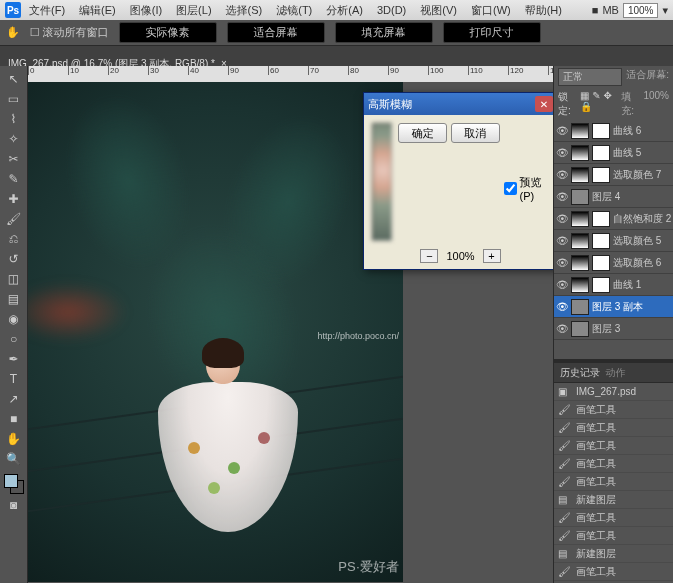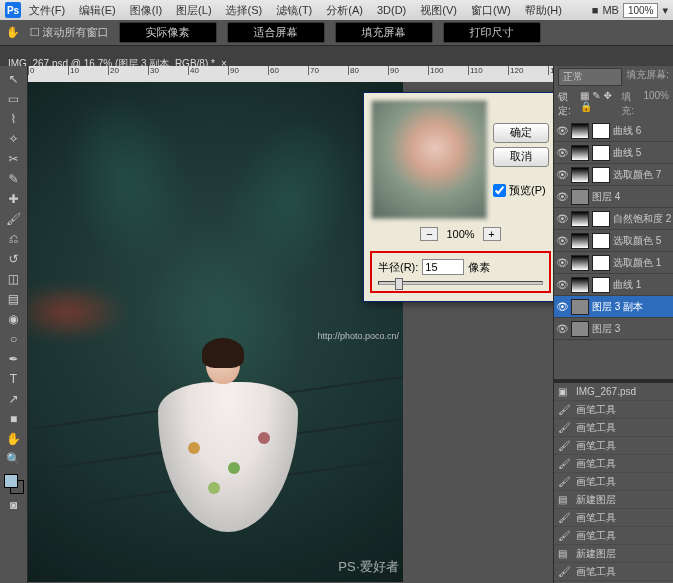--- a/index.html
+++ b/index.html
@@ -57,21 +57,21 @@
 .history { height:200px; overflow:hidden; }
 .history-item { display:flex; align-items:center; height:18px; padding:0 4px; gap:4px; font-size:10px; border-bottom:1px solid #4a4a4a; }
 .history-item .icon { width:14px; font-size:10px; }
 
 .dialog { position:absolute; left:363px; top:92px; width:195px; background:#ece9d8; border:1px solid #0a246a; box-shadow: 2px 2px 8px rgba(0,0,0,.5); color:#000; font-size:11px; }
 .dialog .titlebar { height:22px; background: linear-gradient(#3b78ce,#2b5fb0); display:flex; align-items:center; padding:0 4px; color:#fff; }
 .dialog .titlebar .ttl { flex:1; }
 .dialog .titlebar .x { width:18px; height:16px; background:#c75050; color:#fff; display:flex; align-items:center; justify-content:center; font-size:10px; border-radius:2px; }
 .dialog .body { padding:8px; display:flex; gap:6px; }
 .dialog .preview { width:118px; height:118px; border:1px inset #999; background: radial-gradient(circle at 55% 40%, #e8c8bc 0%, #d4a590 25%, #8a9a88 50%, #5a6a60 100%); filter: blur(2px); }
-.dialog .buttons { display:flex; flex-direction:column; gap:4px;justify-content:center; }
+.dialog .buttons { display:flex; flex-direction:row; gap:4px; }
 .dialog .buttons .dbtn { width:56px; height:20px; background: linear-gradient(#fff,#ddd); border:1px solid #888; border-radius:3px; display:flex; align-items:center; justify-content:center; }
 .dialog .buttons label { display:flex; align-items:center; gap:3px; margin-top:12px; }
 .dialog .zoom-row { display:flex; align-items:center; justify-content:center; gap:8px; padding: 0 8px 6px; }
 .dialog .zoom-row .zbtn { width:18px; height:14px; border:1px solid #888; background:#eee; display:flex; align-items:center; justify-content:center; }
 .dialog .radius-box { margin:4px 6px 8px; padding:6px; border:2px solid #d00; }
 .dialog .radius-row { display:flex; align-items:center; gap:4px; }
 .dialog .radius-row input { width:42px; height:16px; border:1px solid #888; background:#fff; font-size:11px; padding:0 2px; }
 .dialog .slider { margin-top:6px; height:4px; background:#ccc; border:1px inset #999; position:relative; }
 .dialog .slider .thumb { position:absolute; left:10%; top:-4px; width:8px; height:12px; background:#ddd; border:1px solid #666; }
 </style>
@@ -175,52 +175,46 @@
         <div class="hair"></div>
     </div>
     <div class="watermark">
       <small>http://photo.poco.cn/</small>
     </div>
     <div class="watermark2">PS·爱好者</div>
   </div>
 </div>
 
 <div class="dialog">
+  <div class="titlebar">
+    <span class="ttl">高斯模糊</span>
+    <span class="x">✕</span>
+  </div>
   <div class="body">
     <div class="preview"></div>
     <div class="buttons">
       <div class="dbtn">确定</div>
       <div class="dbtn">取消</div>
       <label>
         <input type="checkbox" checked="" style="">
         <span>预览(P)</span>
       </label>
     </div>
   </div>
   <div class="zoom-row">
     <div class="zbtn">−</div>
     <span>100%</span>
     <div class="zbtn">+</div>
   </div>
-  <div class="radius-box">
-    <div class="radius-row">
-      <span>半径(R):</span>
-      <input type="text" value="15" style="">
-      <span>像素</span>
-    </div>
-    <div class="slider">
-      <div class="thumb"></div>
-    </div>
-  </div>
 </div>
 
 <div class="right-panels">
   <div class="panel-row">
     <div class="dropdown">正常</div>
-    <span class="pct">填充屏幕:</span>
+    <span class="pct">适合屏幕:</span>
   </div>
   <div class="panel-row">
     <span>锁定:</span>
     <span>▦ ✎ ✥ 🔒</span>
     <span class="pct">填充:</span>
     <span class="pct">100%</span>
   </div>
   <div class="layers" id="layers-list">
       <div class="layer-item">
         <span class="eye">👁</span>
@@ -254,41 +248,44 @@
       <div class="layer-item">
         <span class="eye">👁</span>
         <span class="thumb adj"></span>
         <span class="thumb mask"></span>
         <span class="name">选取颜色 5</span>
       </div>
       <div class="layer-item">
         <span class="eye">👁</span>
         <span class="thumb adj"></span>
         <span class="thumb mask"></span>
-        <span class="name">选取颜色 1</span>
+        <span class="name">选取颜色 6</span>
       </div>
       <div class="layer-item">
         <span class="eye">👁</span>
         <span class="thumb adj"></span>
         <span class="thumb mask"></span>
         <span class="name">曲线 1</span>
       </div>
       <div class="layer-item selected">
         <span class="eye">👁</span>
         <span class="thumb "></span>
         <span class="name">图层 3 副本</span>
       </div>
       <div class="layer-item">
         <span class="eye">👁</span>
         <span class="thumb "></span>
         <span class="name">图层 3</span>
       </div>
     </div>
 
   <div class="panel-divider"></div>
+  <div class="panel-header">
+    <span>历史记录</span>&nbsp;&nbsp;<span style="opacity:.5">动作</span>
+  </div>
   <div class="history">
     <div class="history-item">
       <span class="icon">▣</span>
       <span>IMG_267.psd</span>
     </div>
     <div id="history-items">
         <div class="history-item">
           <span class="icon">🖌</span>
           <span>画笔工具</span>
         </div>

